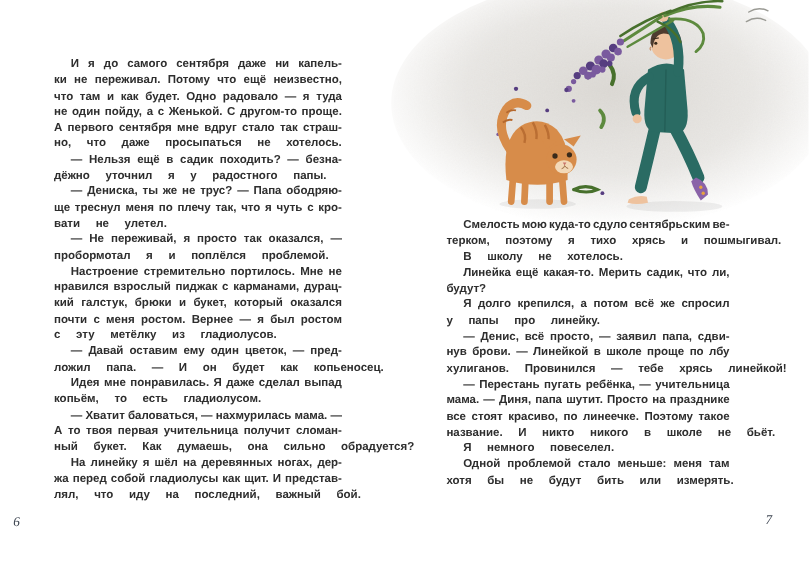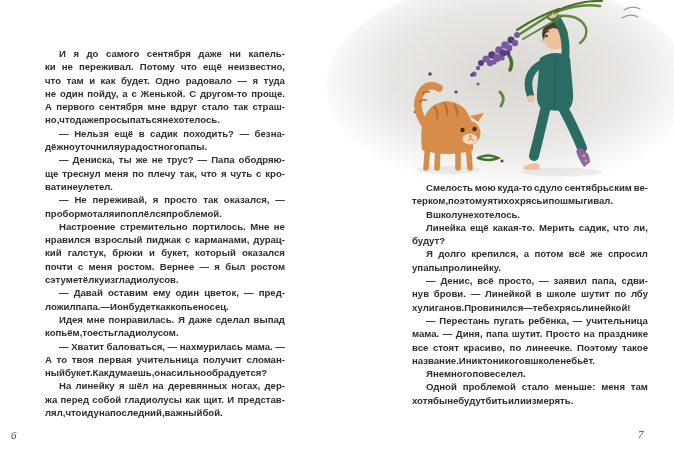--- a/index.html
+++ b/index.html
@@ -2,24 +2,24 @@
 <html style="--text-color: #2e2e2e; --texture: #d9d6d1; --cat-body: #d78c4a; --cat-stripe: #b5692f; --cat-muzzle: #f3d9b8; --pajama: #2a6b63; --pajama-dark: #1f564f; --skin: #eec29e; --hair: #4e3c2f; --flower: #7a5a9e; --flower-dark: #563d80; --stem: #5d8a3e; --stem-dark: #47702c; --sock: #8a63a8; --sock-dot: #e8a23f;"><head>
 <meta charset="utf-8">
 <style>
   html,body{margin:0;padding:0;background:#fff;}
   #spread{
     position:relative;width:674px;height:470px;background:#ffffff;overflow:hidden;
     font-family:"Liberation Sans","DejaVu Sans",sans-serif;
   }
   .text-col{position:absolute;color:var(--text-color,#2e2e2e);font-size:9.6px;font-weight:600;}
   #left-col{left:45px;top:47px;width:240px;}
-  #right-col{left:412px;top:181px;width:236px;}
+  #right-col{left:372px;top:181px;width:236px;}
   .line{display:flex;justify-content:space-between;height:13.3px;line-height:13.3px;white-space:nowrap;}
   .line.first{padding-left:14px;}
-  .line.last{justify-content:flex-start;gap:0;}
+  .line.last{justify-content:flex-start;gap:13px;}
   .page-num{
     position:absolute;font-family:"Liberation Serif","DejaVu Serif",serif;
     font-style:italic;font-size:11px;color:#3c4450;
   }
   #num-left{left:11px;top:429px;}
   #num-right{left:638px;top:428px;}
   #illu{position:absolute;left:318px;top:0;}
 </style>
 </head>
 <body>
@@ -489,21 +489,21 @@
         <span>папа,</span>
         <span>сдви-</span>
       </div>
       <div class="line">
         <span>нув</span>
         <span>брови.</span>
         <span>—</span>
         <span>Линейкой</span>
         <span>в</span>
         <span>школе</span>
-        <span>шутит</span>
+        <span>проще</span>
         <span>по</span>
         <span>лбу</span>
       </div>
       <div class="line last">
         <span>хулиганов.</span>
         <span>Провинился</span>
         <span>—</span>
         <span>тебе</span>
         <span>хрясь</span>
         <span>линейкой!</span>

